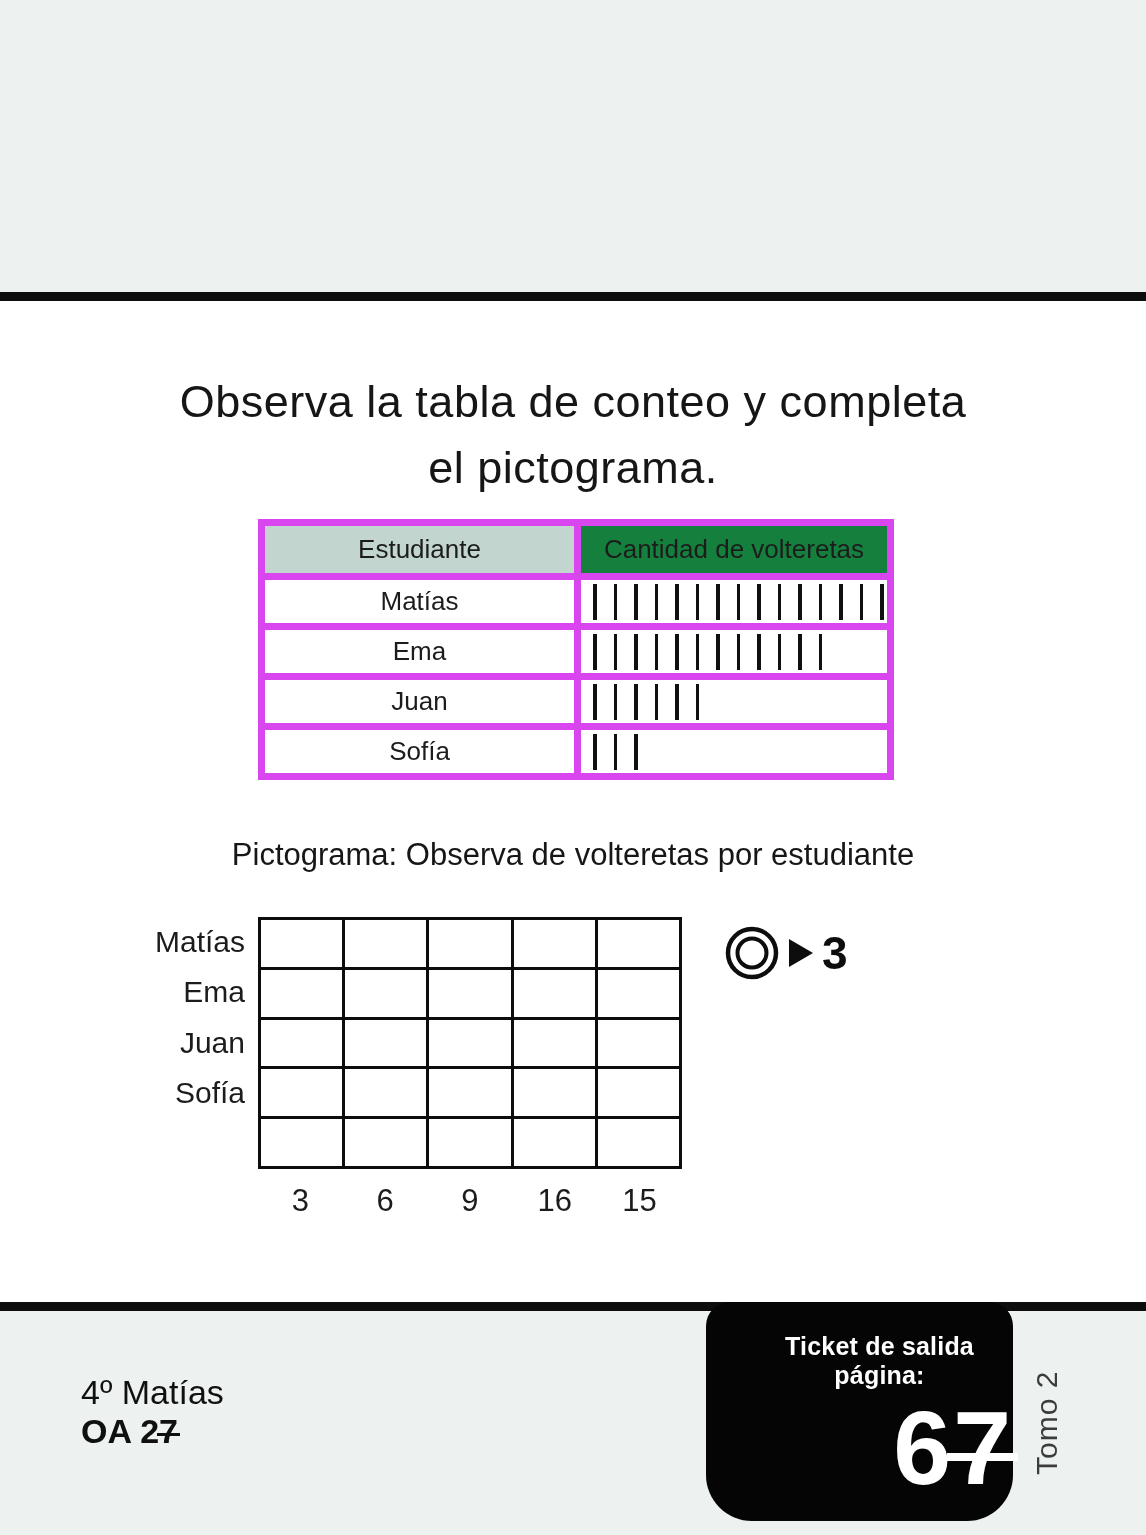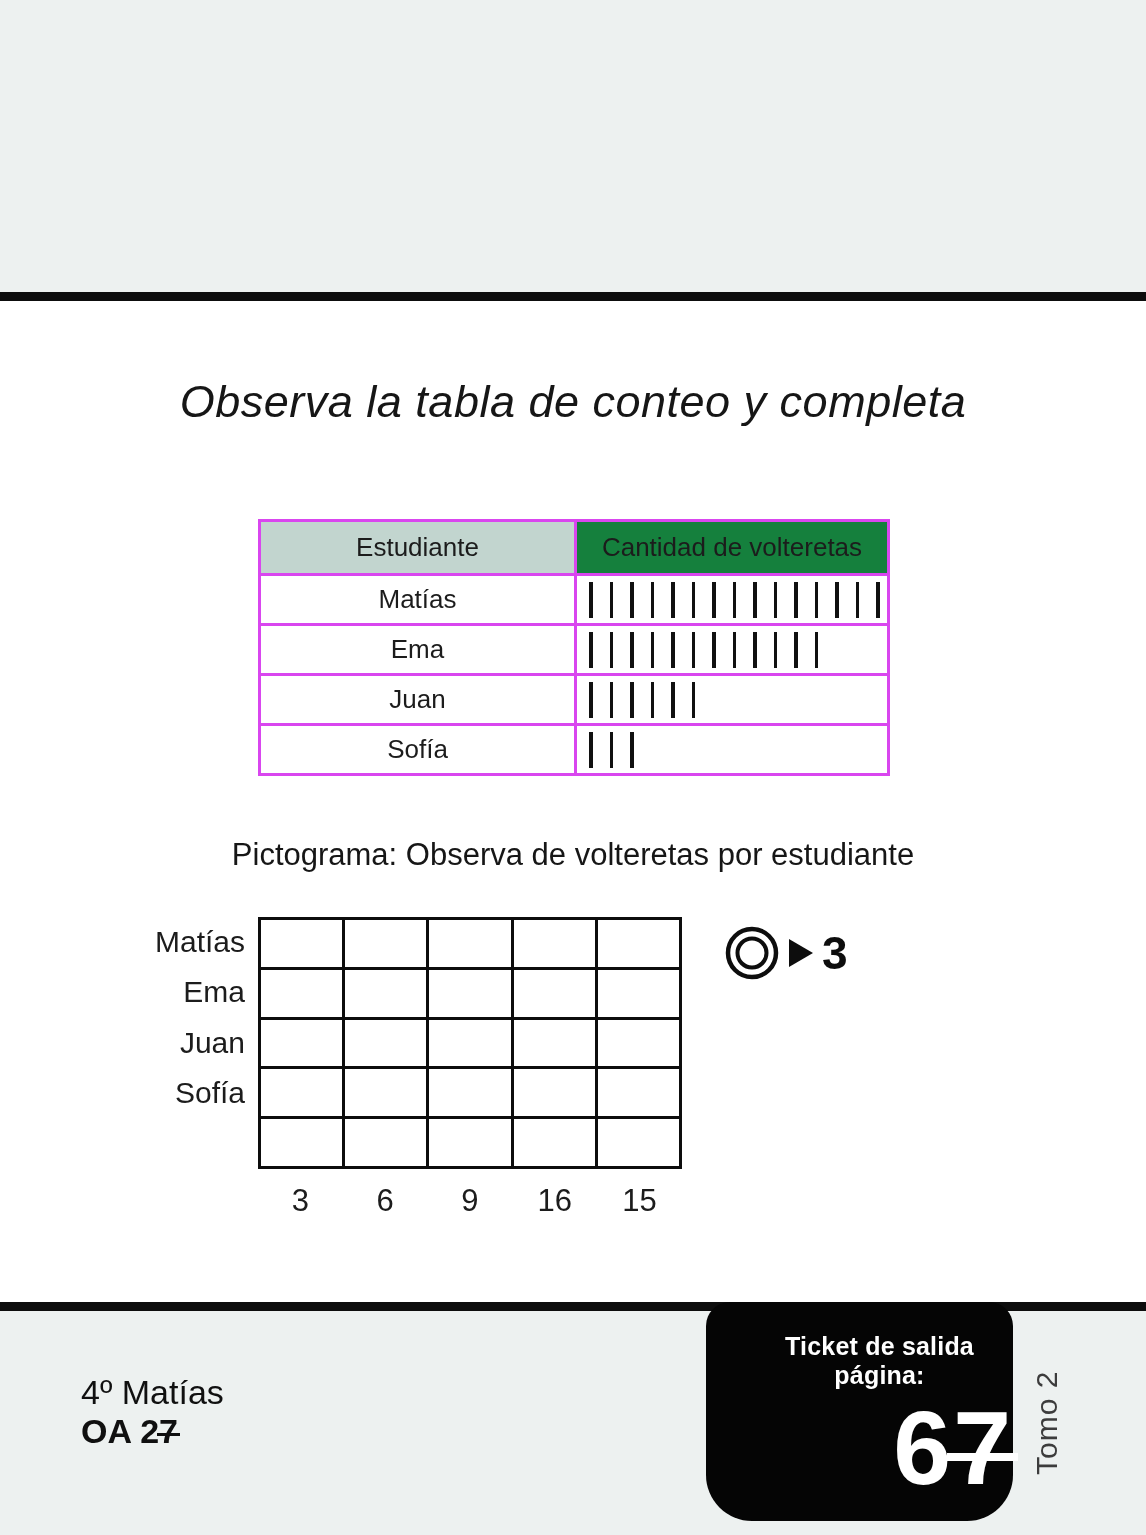--- a/index.html
+++ b/index.html
@@ -11,26 +11,26 @@
   }
   .page { position:relative; width:1146px; height:1535px; overflow:hidden; background:#edf1f0; }
 
   .divider { position:absolute; left:0; width:1146px; height:9px; background:#0d0d0d; z-index:3; }
   .divider.top { top:292px; }
   .divider.bottom { top:1302px; }
 
   .content { position:absolute; left:0; top:301px; width:1146px; height:1001px; background:#ffffff; z-index:1; }
 
   .title { position:absolute; left:0; top:68px; width:1146px; text-align:center;
-           font-size:45px; line-height:66px; font-weight:400; color:#161616; letter-spacing:0.5px;font-style:italic; }
+           font-size:45px; line-height:66px; font-weight:400; color:#161616; letter-spacing:0.5px; }
 
   
   table.tally { position:absolute; left:258px; top:218px; width:629px;
                 border-collapse:collapse; table-layout:fixed; }
-  table.tally th, table.tally td { border:3px solid #d946ef; }
+  table.tally th, table.tally td { border:7px solid #d946ef; }
   table.tally th { height:54px; font-size:26px; font-weight:400; color:#1c1c1c; text-align:center; }
   th.h-student { width:316px; background:#c2d5cf; }
   th.h-count  { width:313px; background:#15803d; }
   td.name-cell { height:50px; text-align:center; font-size:26px; color:#1c1c1c; background:#fff; }
   td.tally-cell { background:#fff; padding-left:12px; vertical-align:middle; white-space:nowrap; }
   .tick { display:inline-block; width:3.5px; height:36px; background:#101010; margin-right:17px; vertical-align:middle; }
 
   
   .picto-title { position:absolute; left:0; top:536px; width:1146px; text-align:center;
                  font-size:31px; font-weight:400; color:#161616; }
@@ -75,20 +75,21 @@
 <body>
 
 <div class="page">
 
   <div class="divider top"></div>
 
   <div class="content">
 
     <h1 class="title">
       <span>Observa la tabla de conteo y completa</span><br>
+      <span>el pictograma.</span>
     </h1>
 
     <table class="tally">
       <thead>
         <tr>
           <th class="h-student">Estudiante</th>
           <th class="h-count">Cantidad de volteretas</th>
         </tr>
       </thead>
       <tbody>

